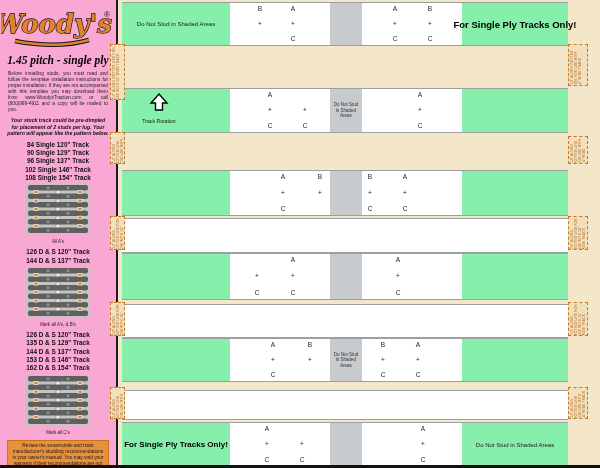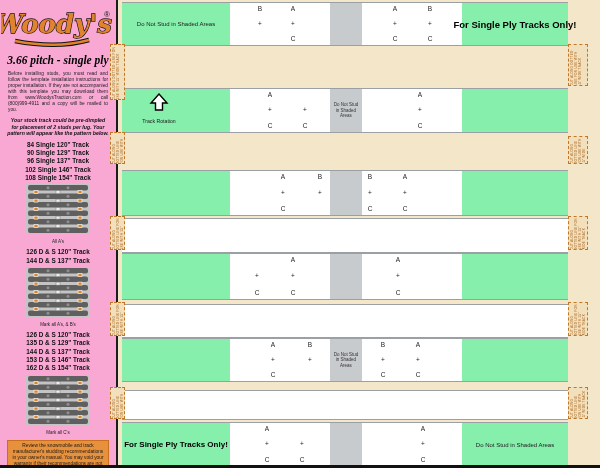--- a/index.html
+++ b/index.html
@@ -53,21 +53,21 @@
   <div class="panel">
     <div class="logo-wrap">
       <svg width="114" height="46" viewBox="0 0 114 46">
         <path d="M14,38 Q56,46 88,37" stroke="#111" stroke-width="4.5" fill="none"></path>
         <path d="M14,38 Q56,46 88,37" stroke="#e0832e" stroke-width="2.4" fill="none"></path>
         <text x="52" y="30" text-anchor="middle" font-family="DejaVu Serif, serif" font-style="italic" font-weight="bold" font-size="26" fill="#e0832e" stroke="#111" stroke-width="1.3" paint-order="stroke">Woody's</text>
         <text x="103" y="14" font-size="8" fill="#111">®</text>
       </svg>
     </div>
     <div class="title">
-      <div>3.66 pitch - single ply</div>
+      <div>1.45 pitch - single ply</div>
     </div>
     <div class="intro">Before installing studs, you must read and follow the template installation instructions for proper installation. If they are not accompanied with this template you may download them from www.WoodysTraction.com or call (800)999-4911 and a copy will be mailed to you.</div>
     <div class="note">Your stock track could be pre-dimpled for placement of 2 studs per lug. Your pattern will appear like the pattern below.</div>
 
     <div class="tracklist">
       <div>84 Single 120" Track</div>
       <div>90 Single 129" Track</div>
       <div>96 Single 137" Track</div>
       <div>102 Single 146" Track</div>
       <div>108 Single 154" Track</div>

